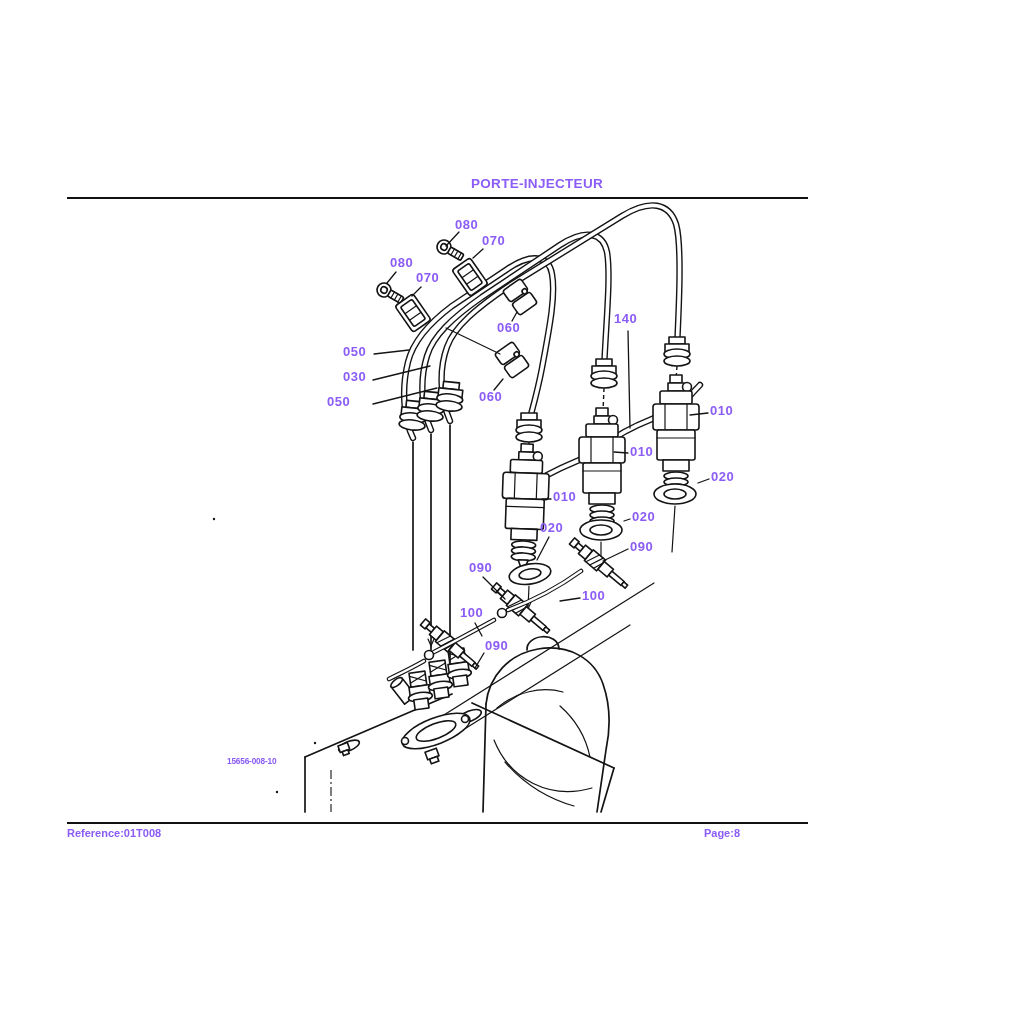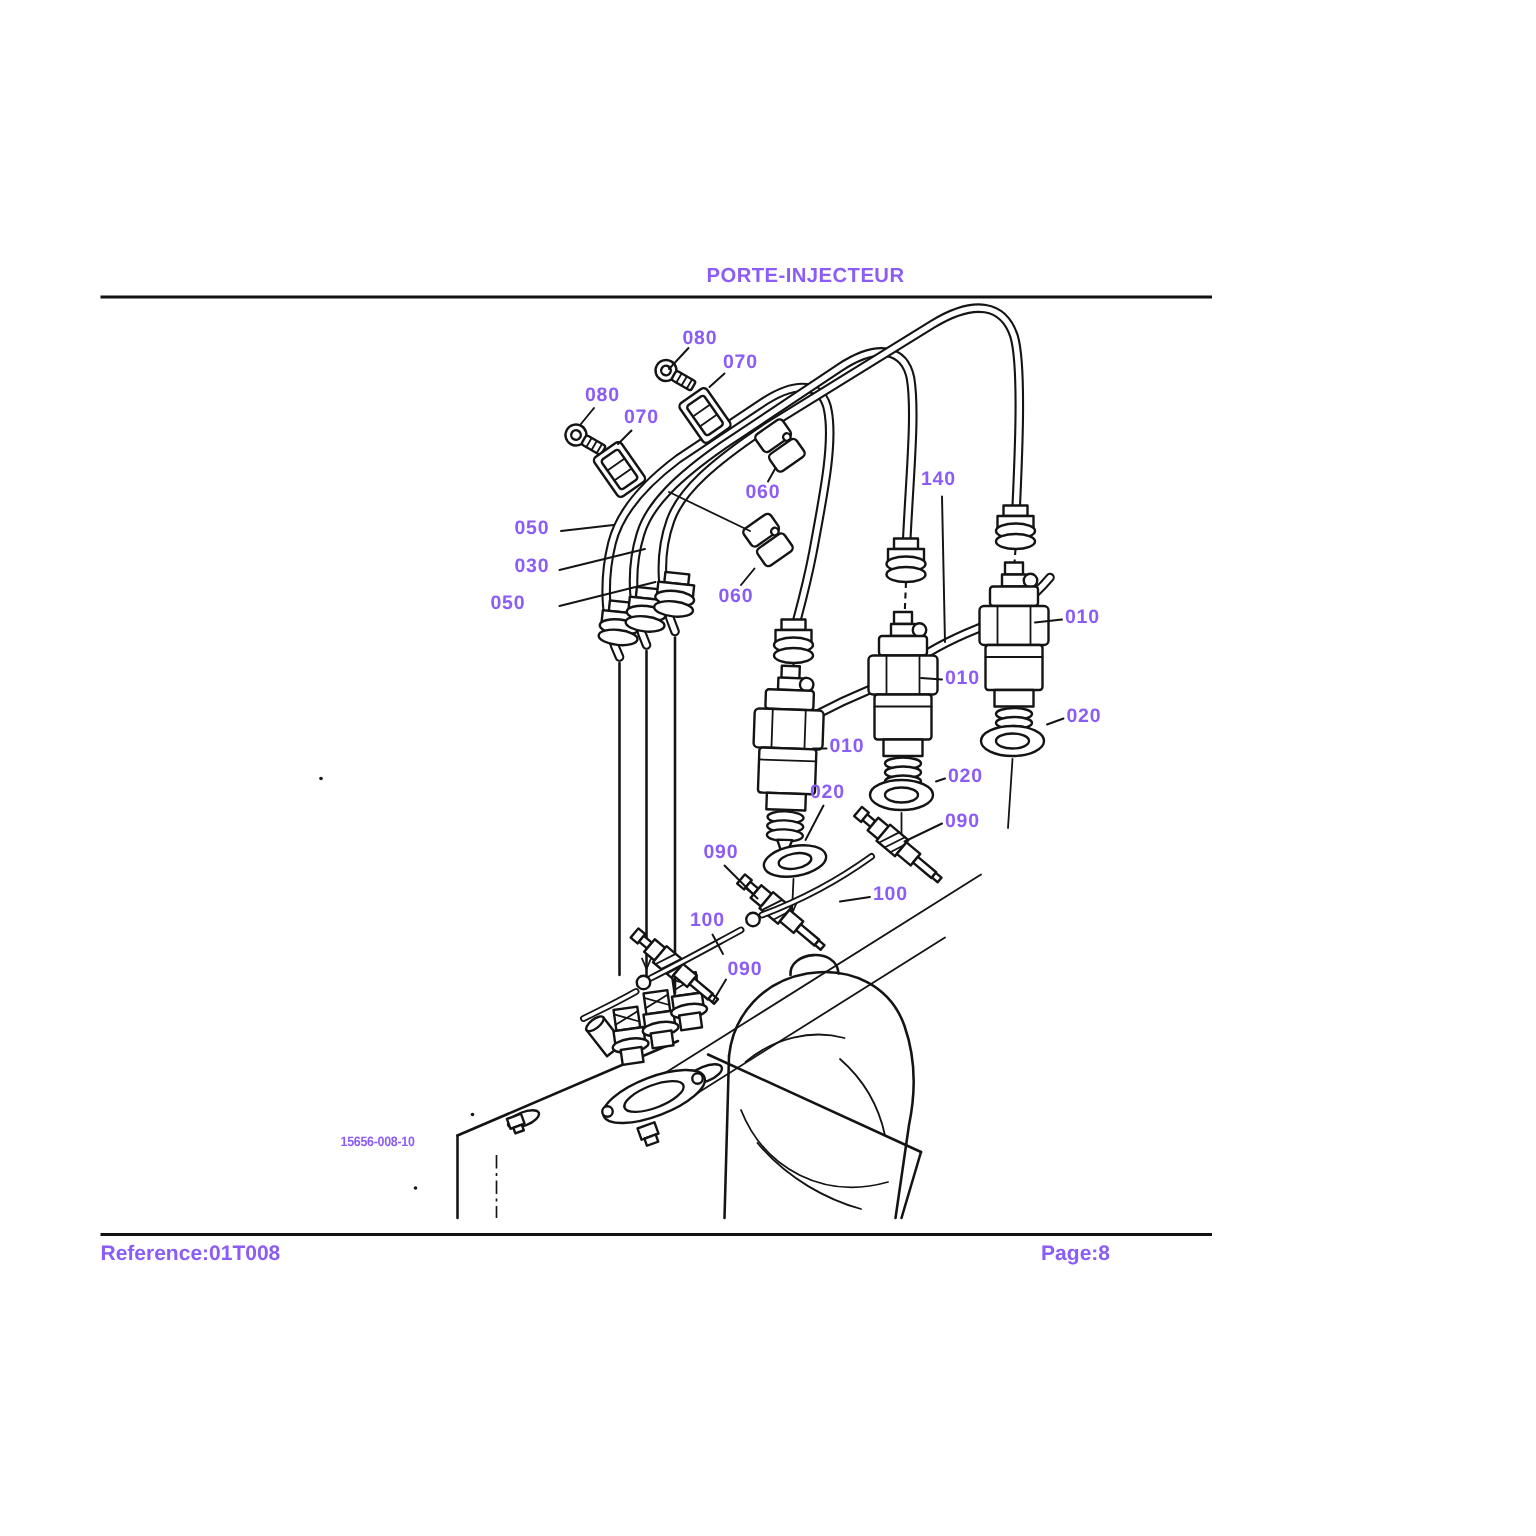--- a/index.html
+++ b/index.html
@@ -1,21 +1,21 @@
 <!DOCTYPE html>
 <html><head>
 <meta charset="utf-8">
 <style>
   html,body{margin:0;padding:0;background:#ffffff;}
   #page{position:relative;width:808px;height:1024px;background:#ffffff;overflow:hidden;
         font-family:"Liberation Sans","DejaVu Sans",sans-serif;color:#8b5cf6;}
   .rule{position:absolute;background:#111;height:2px;}
   #title{position:absolute;top:176px;left:0;width:1074px;text-align:center;
          font-size:13.5px;font-weight:700;letter-spacing:.3px;}
-  .foot{position:absolute;top:827px;font-size:14px;font-weight:700;}
+  .foot{position:absolute;top:827px;font-size:11px;font-weight:700;}
   .callout{position:absolute;font-size:13px;font-weight:700;letter-spacing:.5px;line-height:1;}
   #drawcode{position:absolute;left:227px;top:756px;font-size:9px;font-weight:700;
             letter-spacing:-.2px;transform:scale(.92,1);transform-origin:left;}
   svg{position:absolute;left:0;top:0;}
   .ln{stroke:#141414;fill:none;stroke-width:1.7;stroke-linecap:round;stroke-linejoin:round;}
   .thin{stroke:#141414;fill:none;stroke-width:1.2;stroke-linecap:round;}
   .lead{stroke:#141414;fill:none;stroke-width:1.3;stroke-linecap:round;}
   .pipe-out{stroke:#141414;fill:none;stroke-width:6.4;stroke-linecap:round;}
   .pipe-in{stroke:#ffffff;fill:none;stroke-width:3.6;stroke-linecap:round;}
   .wire-out{stroke:#141414;fill:none;stroke-width:4.6;stroke-linecap:round;}

